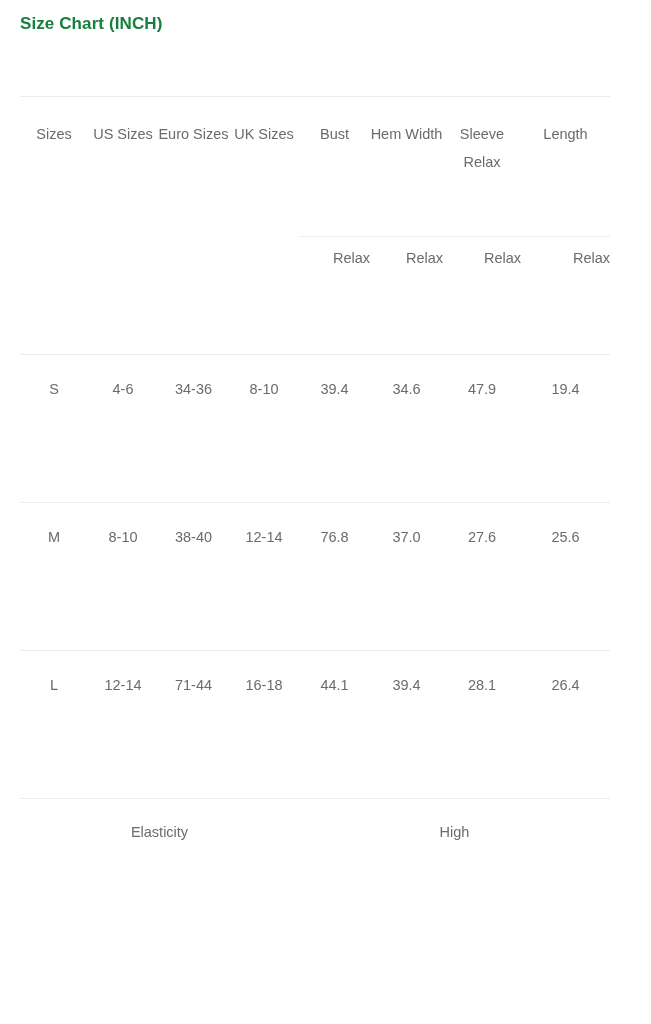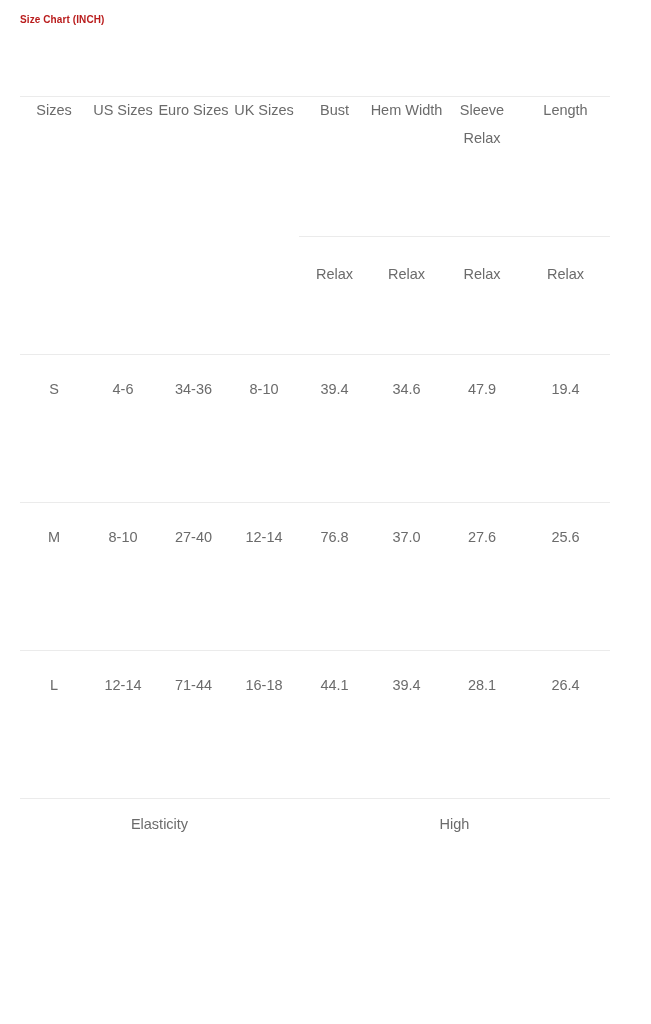--- a/index.html
+++ b/index.html
@@ -21,23 +21,23 @@
     width: 651px;
     height: 1024px;
     background: #ffffff;
   }
 
   
   .chart-title {
     position: absolute;
     left: 20px;
     top: 14px;
-    font-size: 10px;
+    font-size: 17px;
     font-weight: bold;
-    color: #b91c1c;
+    color: #15803d;
     letter-spacing: 0.1px;
     white-space: nowrap;
   }
 
   
   .size-table {
     position: absolute;
     left: 20px;
     top: 96px;
     width: 590px;
@@ -65,47 +65,49 @@
   col.c3 { width: 71px; }
   col.c4 { width: 70px; }
   col.c5 { width: 71px; }
   col.c6 { width: 73px; }
   col.c7 { width: 78px; }
   col.c8 { width: 89px; }
 
   
   tr.header-row > th {
     height: 140px;
+    padding-top: 24px;
     border-top: 1px solid #ebebeb;
     margin-top: 44px;
   }
 
   
   tr.relax-row > td {
     height: 118px;
-    padding-top: 24px;
+    padding-top: 8px;
+    text-align: right;
   }
   tr.relax-row > td.has-rule {
     border-top: 1px solid #ebebeb;
   }
   tr.relax-row > td.no-rule {
     border-top: 1px solid transparent;
   }
 
   
   tr.data-row > td {
     height: 148px;
     padding-top: 21px;
     border-top: 1px solid #ebebeb;
   }
 
   
   tr.footer-row > td {
     height: 52px;
-    padding-top: 12px;
+    padding-top: 20px;
     border-top: 1px solid #ebebeb;
   }
 
   .cell-text { display: block; }
 </style>
 </head>
 <body>
 
 <div class="page">
 
@@ -204,21 +206,21 @@
           </td>
       </tr>
       <tr class="data-row">
         <td>
             <span class="cell-text">M</span>
           </td>
         <td>
             <span class="cell-text">8-10</span>
           </td>
         <td>
-            <span class="cell-text">27-40</span>
+            <span class="cell-text">38-40</span>
           </td>
         <td>
             <span class="cell-text">12-14</span>
           </td>
         <td>
             <span class="cell-text">76.8</span>
           </td>
         <td>
             <span class="cell-text">37.0</span>
           </td>

